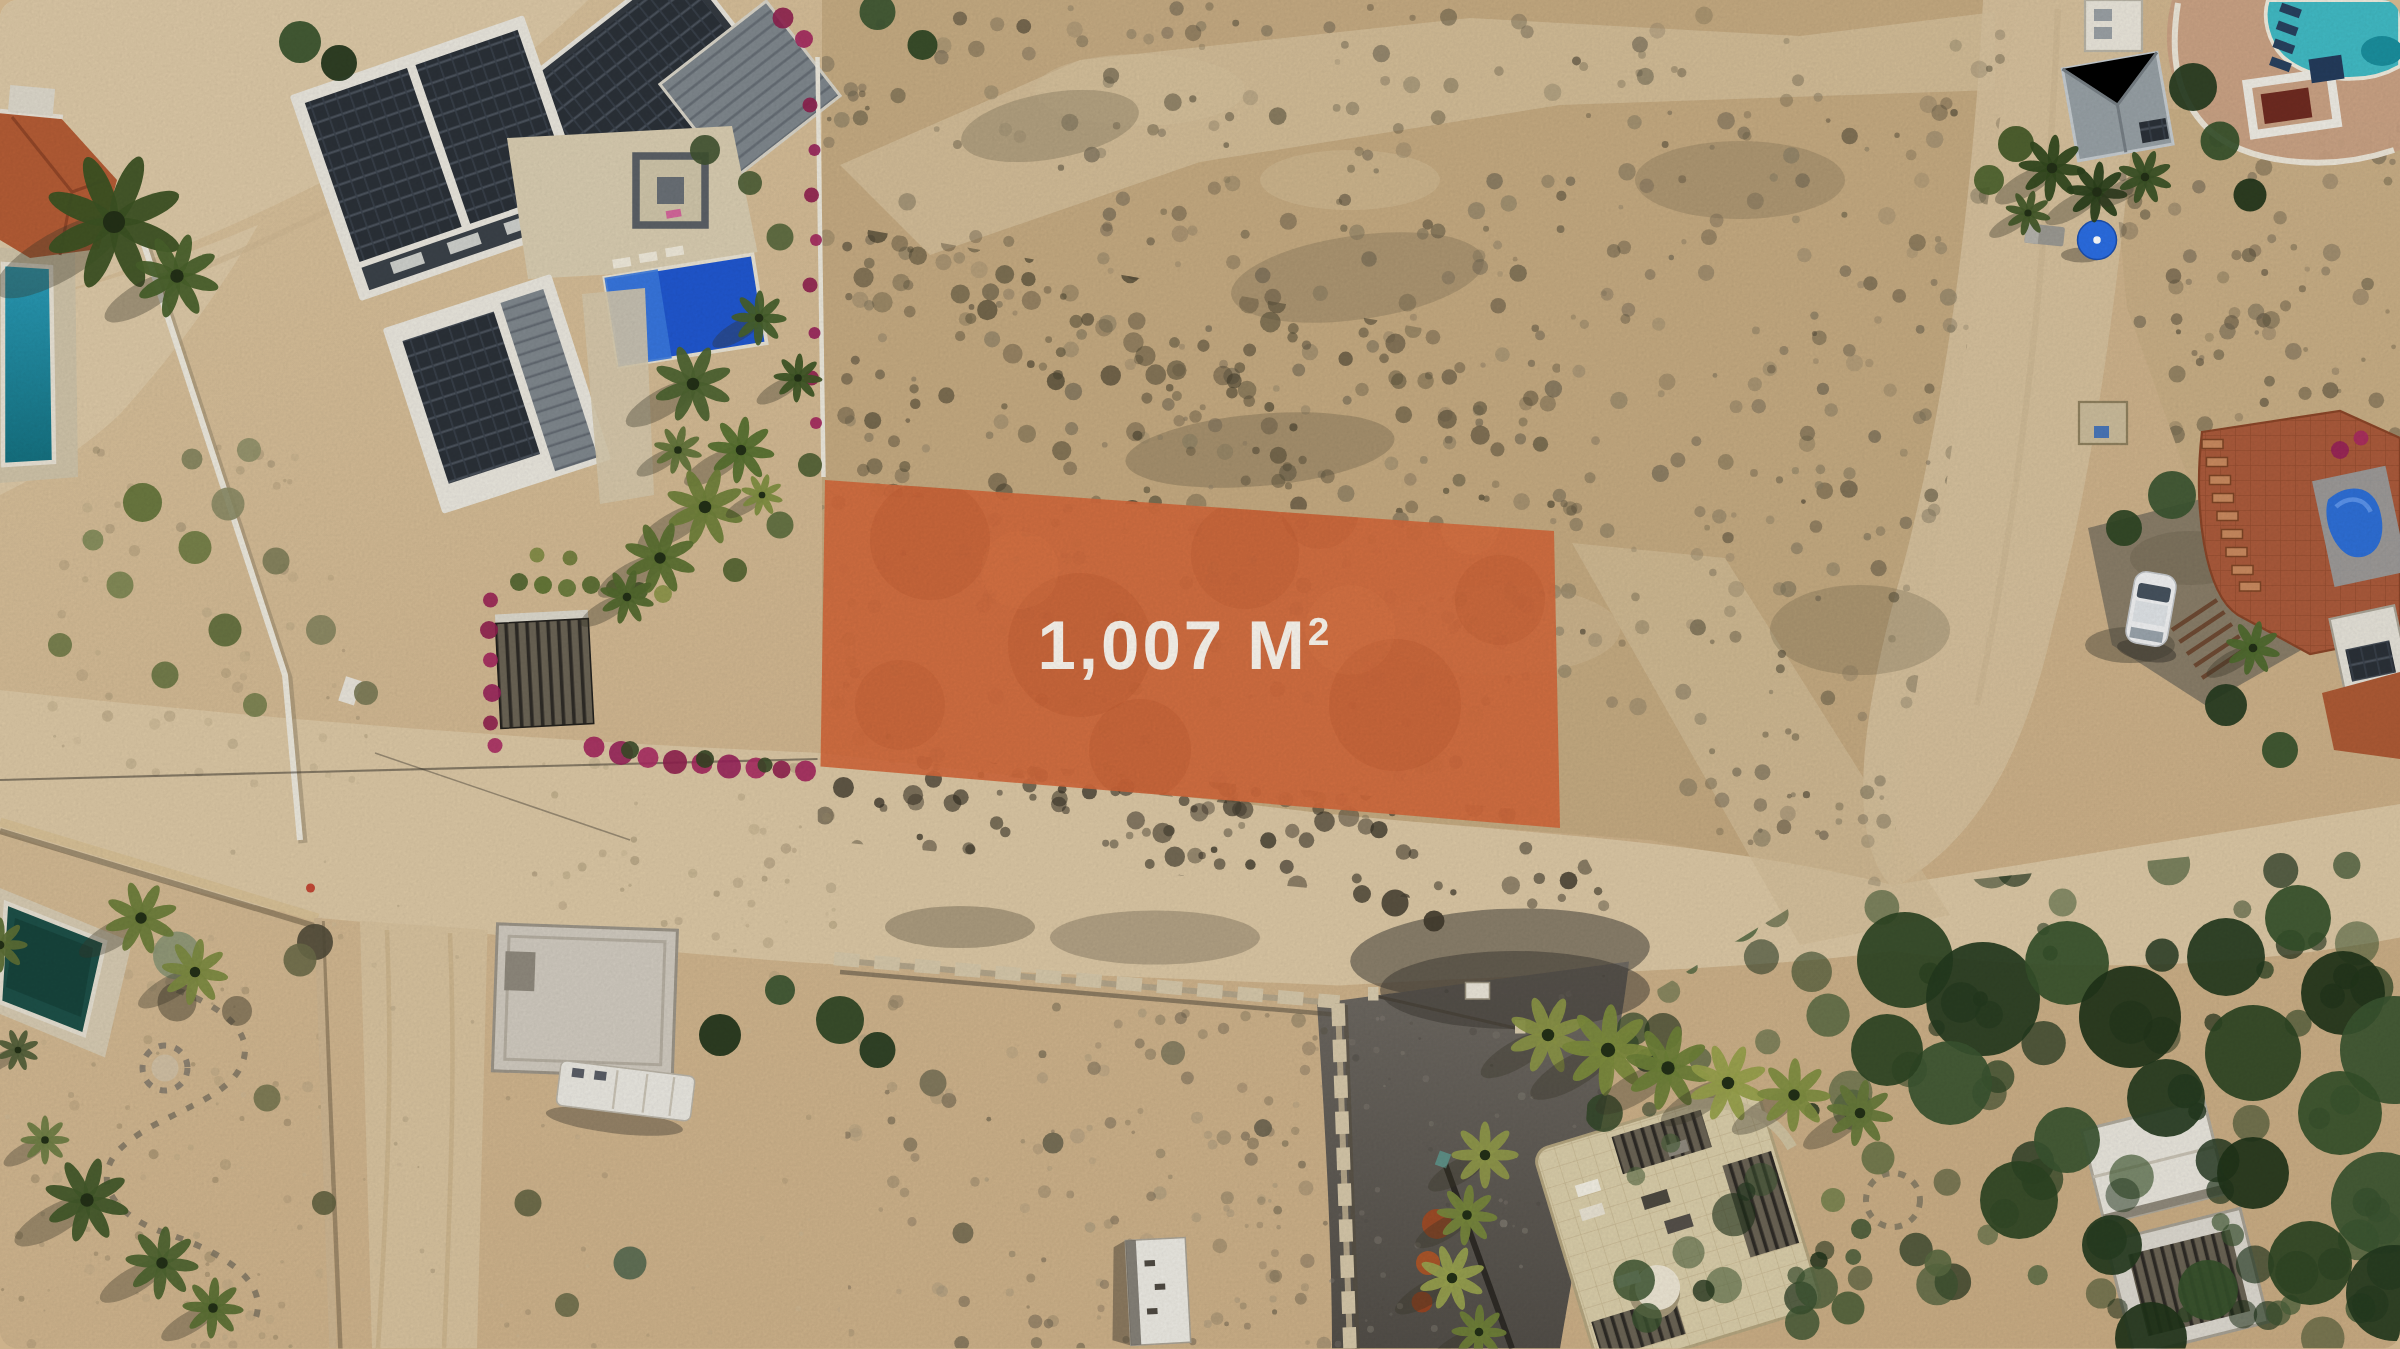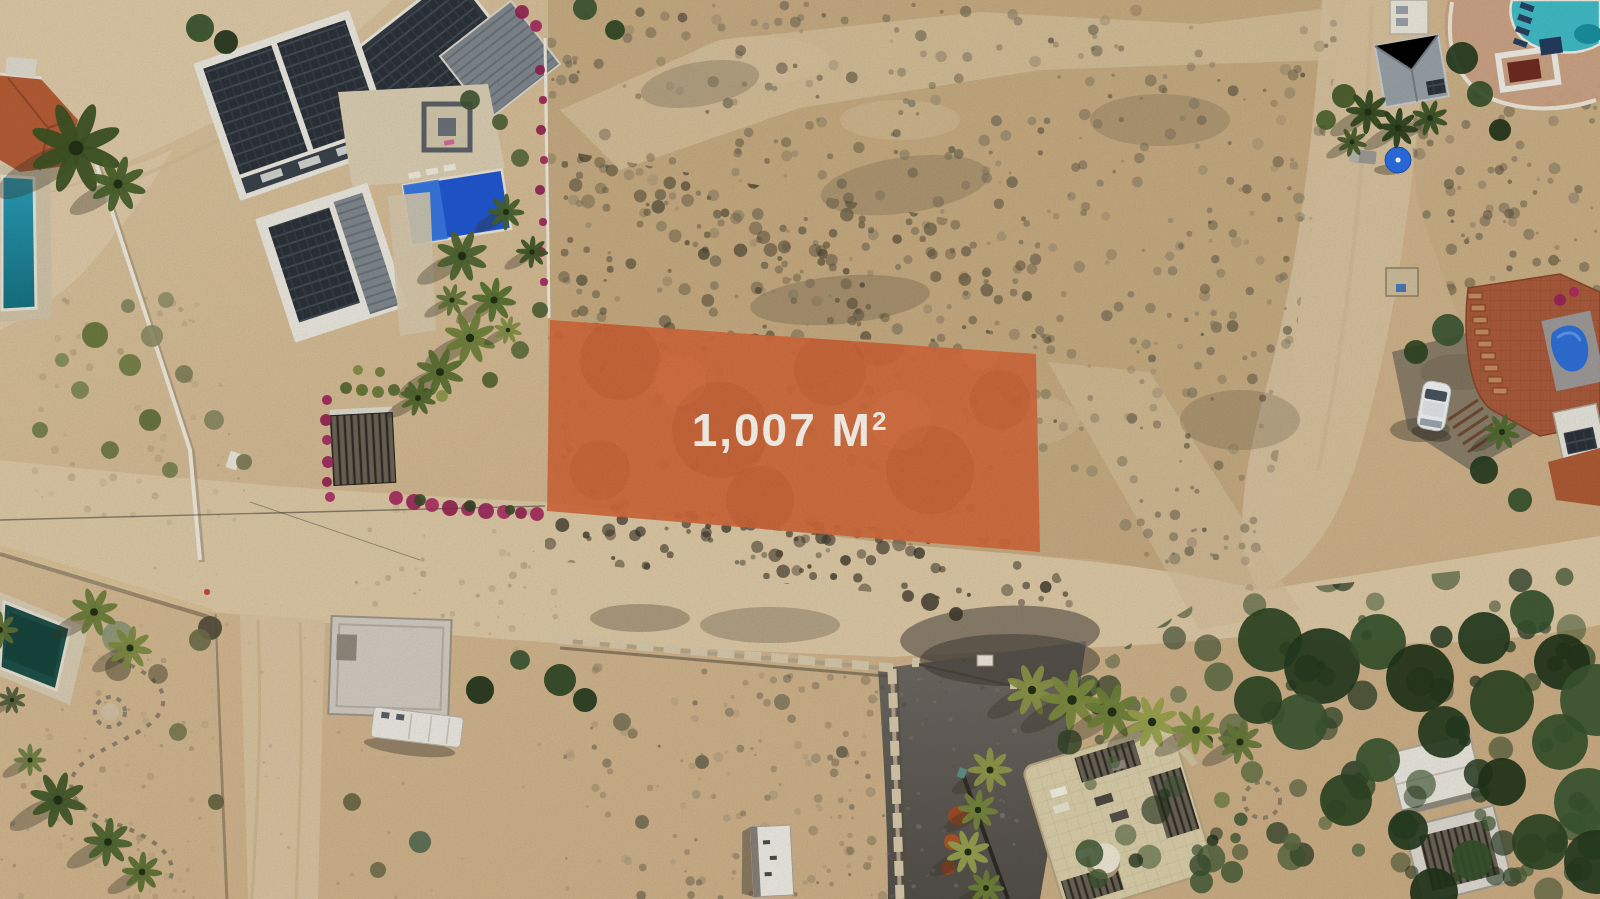--- a/index.html
+++ b/index.html
@@ -1,16 +1,16 @@
 <!DOCTYPE html>
 <html><head>
 <meta charset="utf-8">
 <style>
   html,body{margin:0;padding:0;background:#cdb28b;}
-  .stage{width:1600px;height:899px;position:relative;overflow:hidden;}
+  .stage{width:1600px;height:899px;position:relative;overflow:hidden;border-radius:12px;}
   svg{display:block;}
   text{font-family:"Liberation Sans","DejaVu Sans",sans-serif;}
 </style>
 </head>
 <body>
 
 <div class="stage">
 <svg width="1600" height="899" viewBox="0 0 1600 899">
   <defs>
     <linearGradient id="sandG" x1="0" y1="0" x2="1" y2="1">

